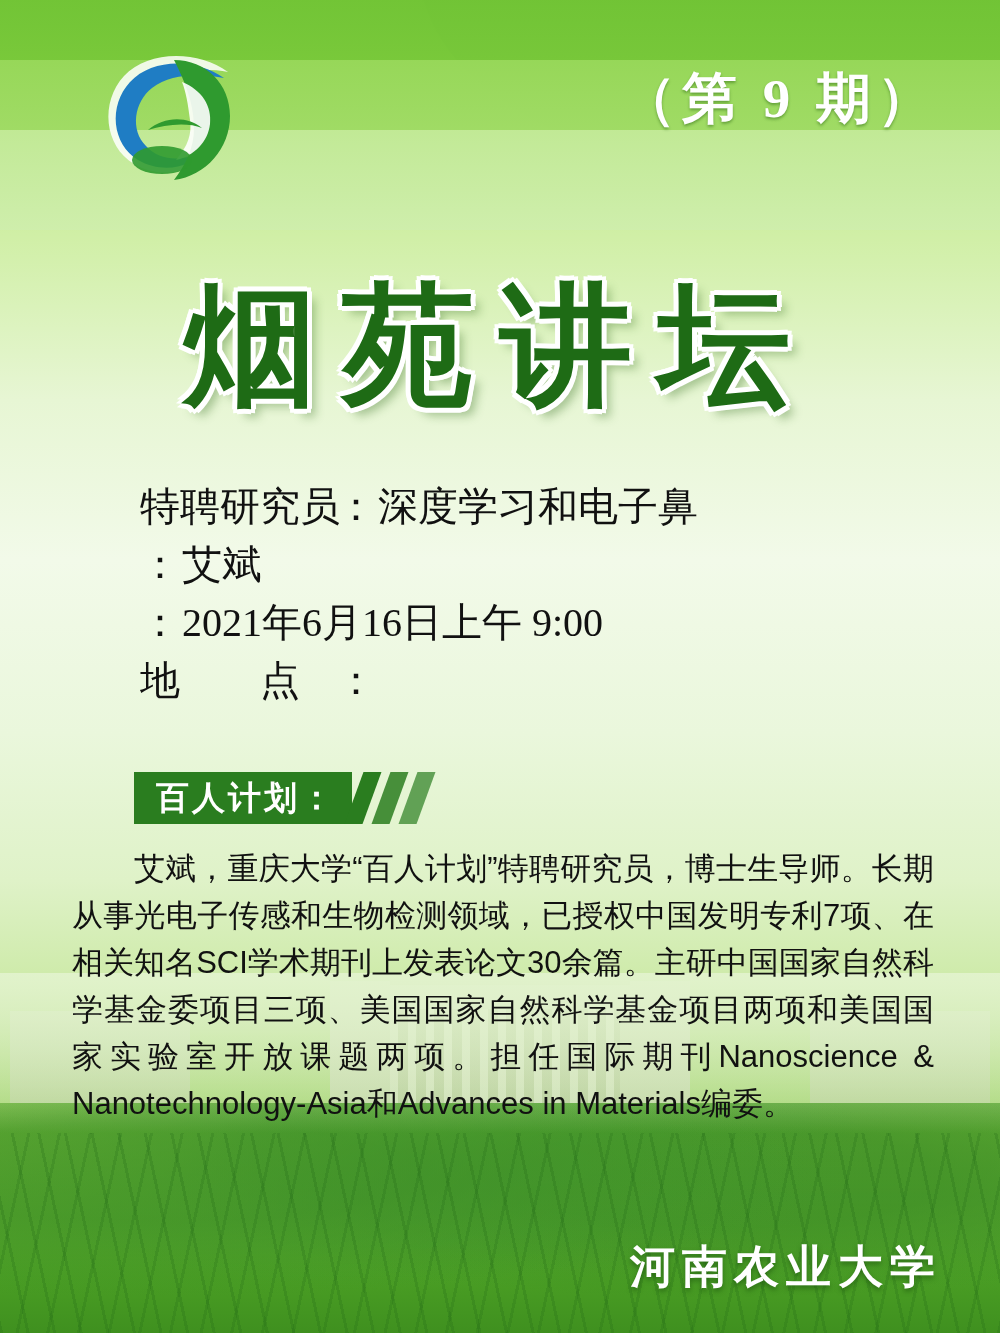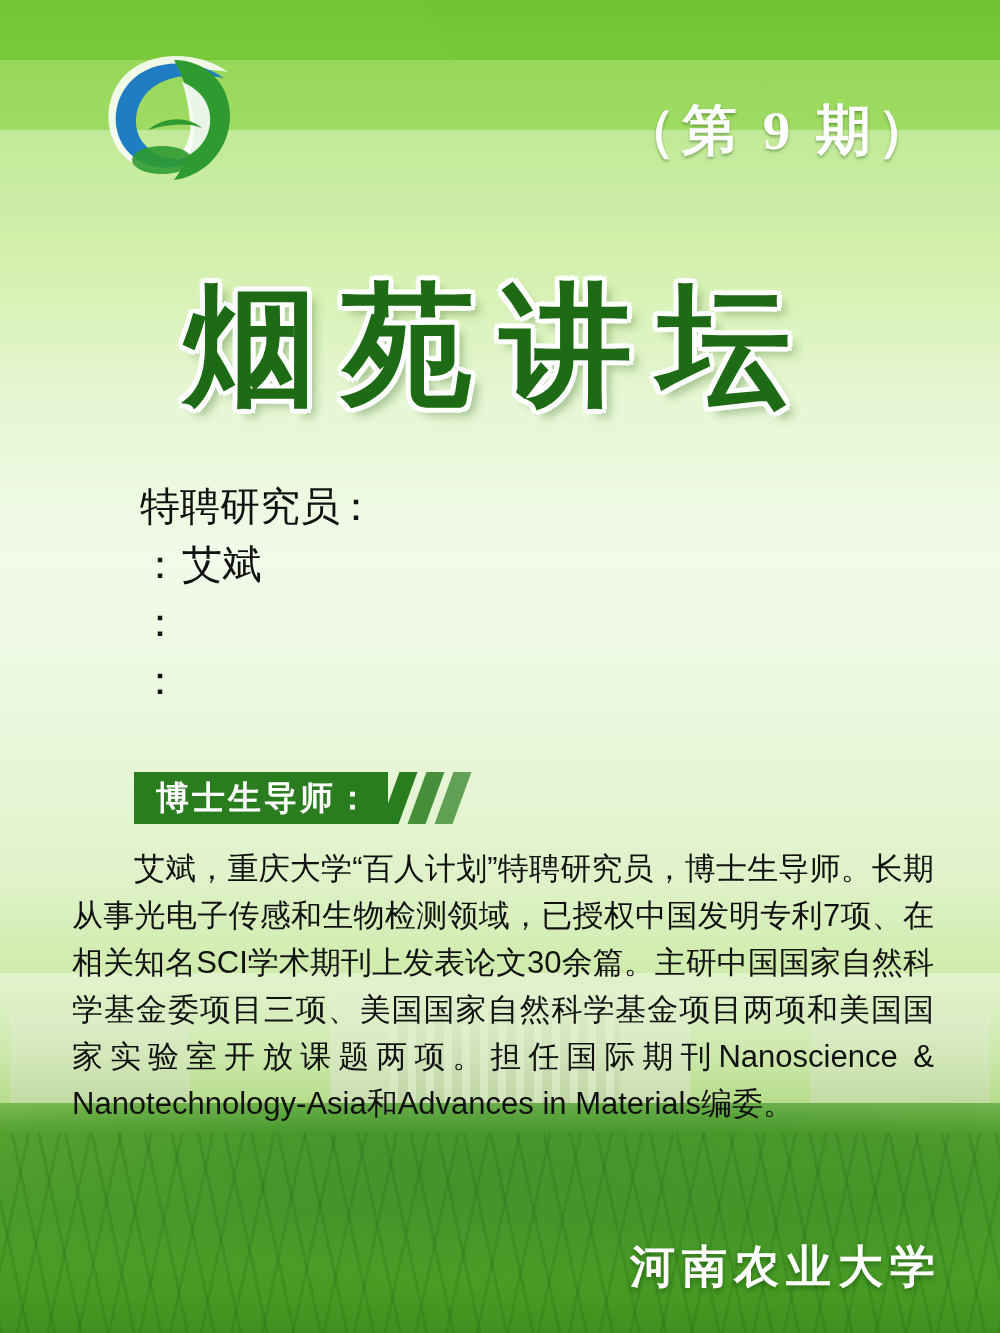--- a/index.html
+++ b/index.html
@@ -87,21 +87,20 @@
     position: absolute;
     top: 62px;
     right: 62px;
     font-family: "Liberation Serif", "DejaVu Serif", serif;
     font-size: 55px;
     font-weight: bold;
     color: #ffffff;
     letter-spacing: 6px;
     text-shadow: 0 2px 3px rgba(30,90,10,.45);
     white-space: nowrap;
-    margin-top: 32px;
   }
 
   
   .main-title {
     position: absolute;
     top: 258px;
     left: 0;
     width: 1000px;
     text-align: center;
     font-family: "DejaVu Sans", "Liberation Sans", sans-serif;
@@ -315,35 +314,38 @@
   </div>
 
   <div class="issue">（第 9 期）</div>
 
   <div class="main-title">烟苑讲坛</div>
 
   <div class="info">
     <div class="info-row">
       <span class="info-label">特聘研究员</span>
       <span class="info-colon">：</span>
+      <span class="info-value">深度学习和电子鼻</span>
     </div>
     <div class="info-row">
       <span class="info-colon">：</span>
       <span class="info-value">艾斌</span>
     </div>
     <div class="info-row">
       <span class="info-colon">：</span>
+      <span class="info-value">2021年6月16日上午 9:00</span>
     </div>
     <div class="info-row">
+      <span class="info-label">地　　点</span>
       <span class="info-colon">：</span>
     </div>
   </div>
 
   <div class="intro-head">
-    <div class="intro-head-box">博士生导师：</div>
+    <div class="intro-head-box">百人计划：</div>
     <div class="slashes">
       <span class="slash s1"></span>
       <span class="slash s2"></span>
       <span class="slash s3"></span>
     </div>
   </div>
 
   <div class="bio">艾斌，重庆大学“百人计划”特聘研究员，博士生导师。长期从事光电子传感和生物检测领域，已授权中国发明专利7项、在相关知名SCI学术期刊上发表论文30余篇。主研中国国家自然科学基金委项目三项、美国国家自然科学基金项目两项和美国国家实验室开放课题两项。担任国际期刊Nanoscience &amp; Nanotechnology-Asia和Advances in Materials编委。</div>
 
   <div class="univ">

